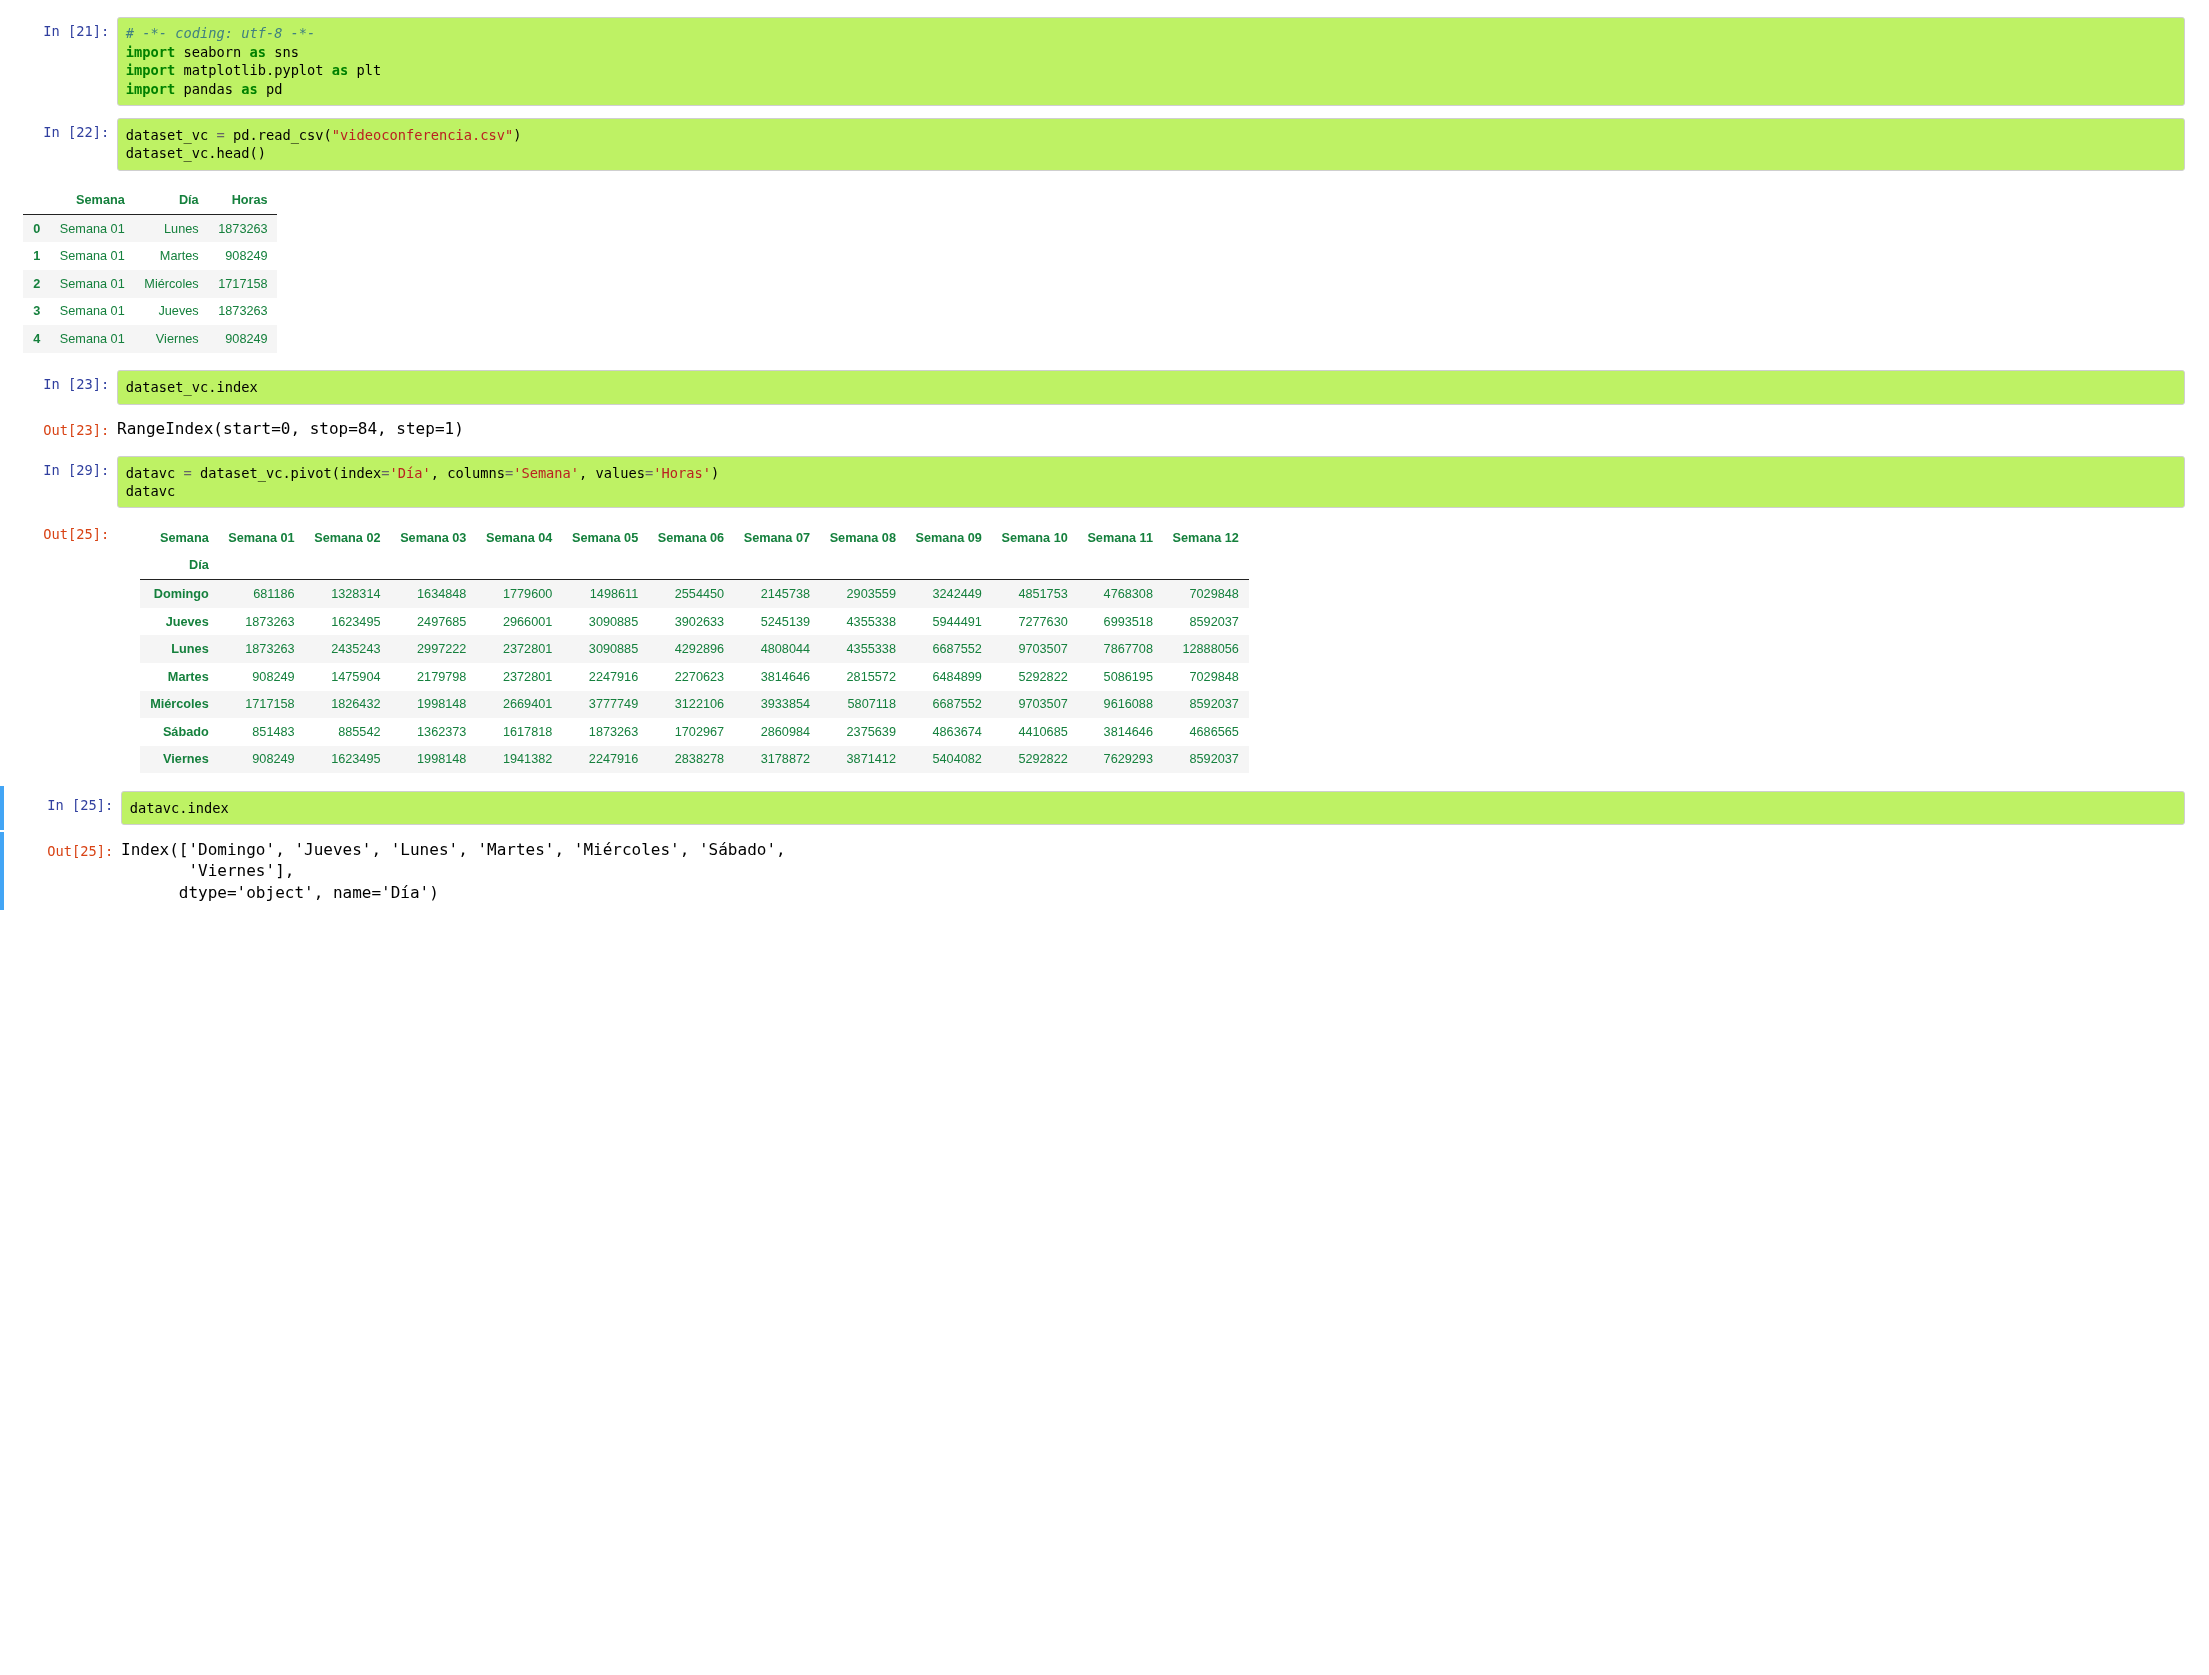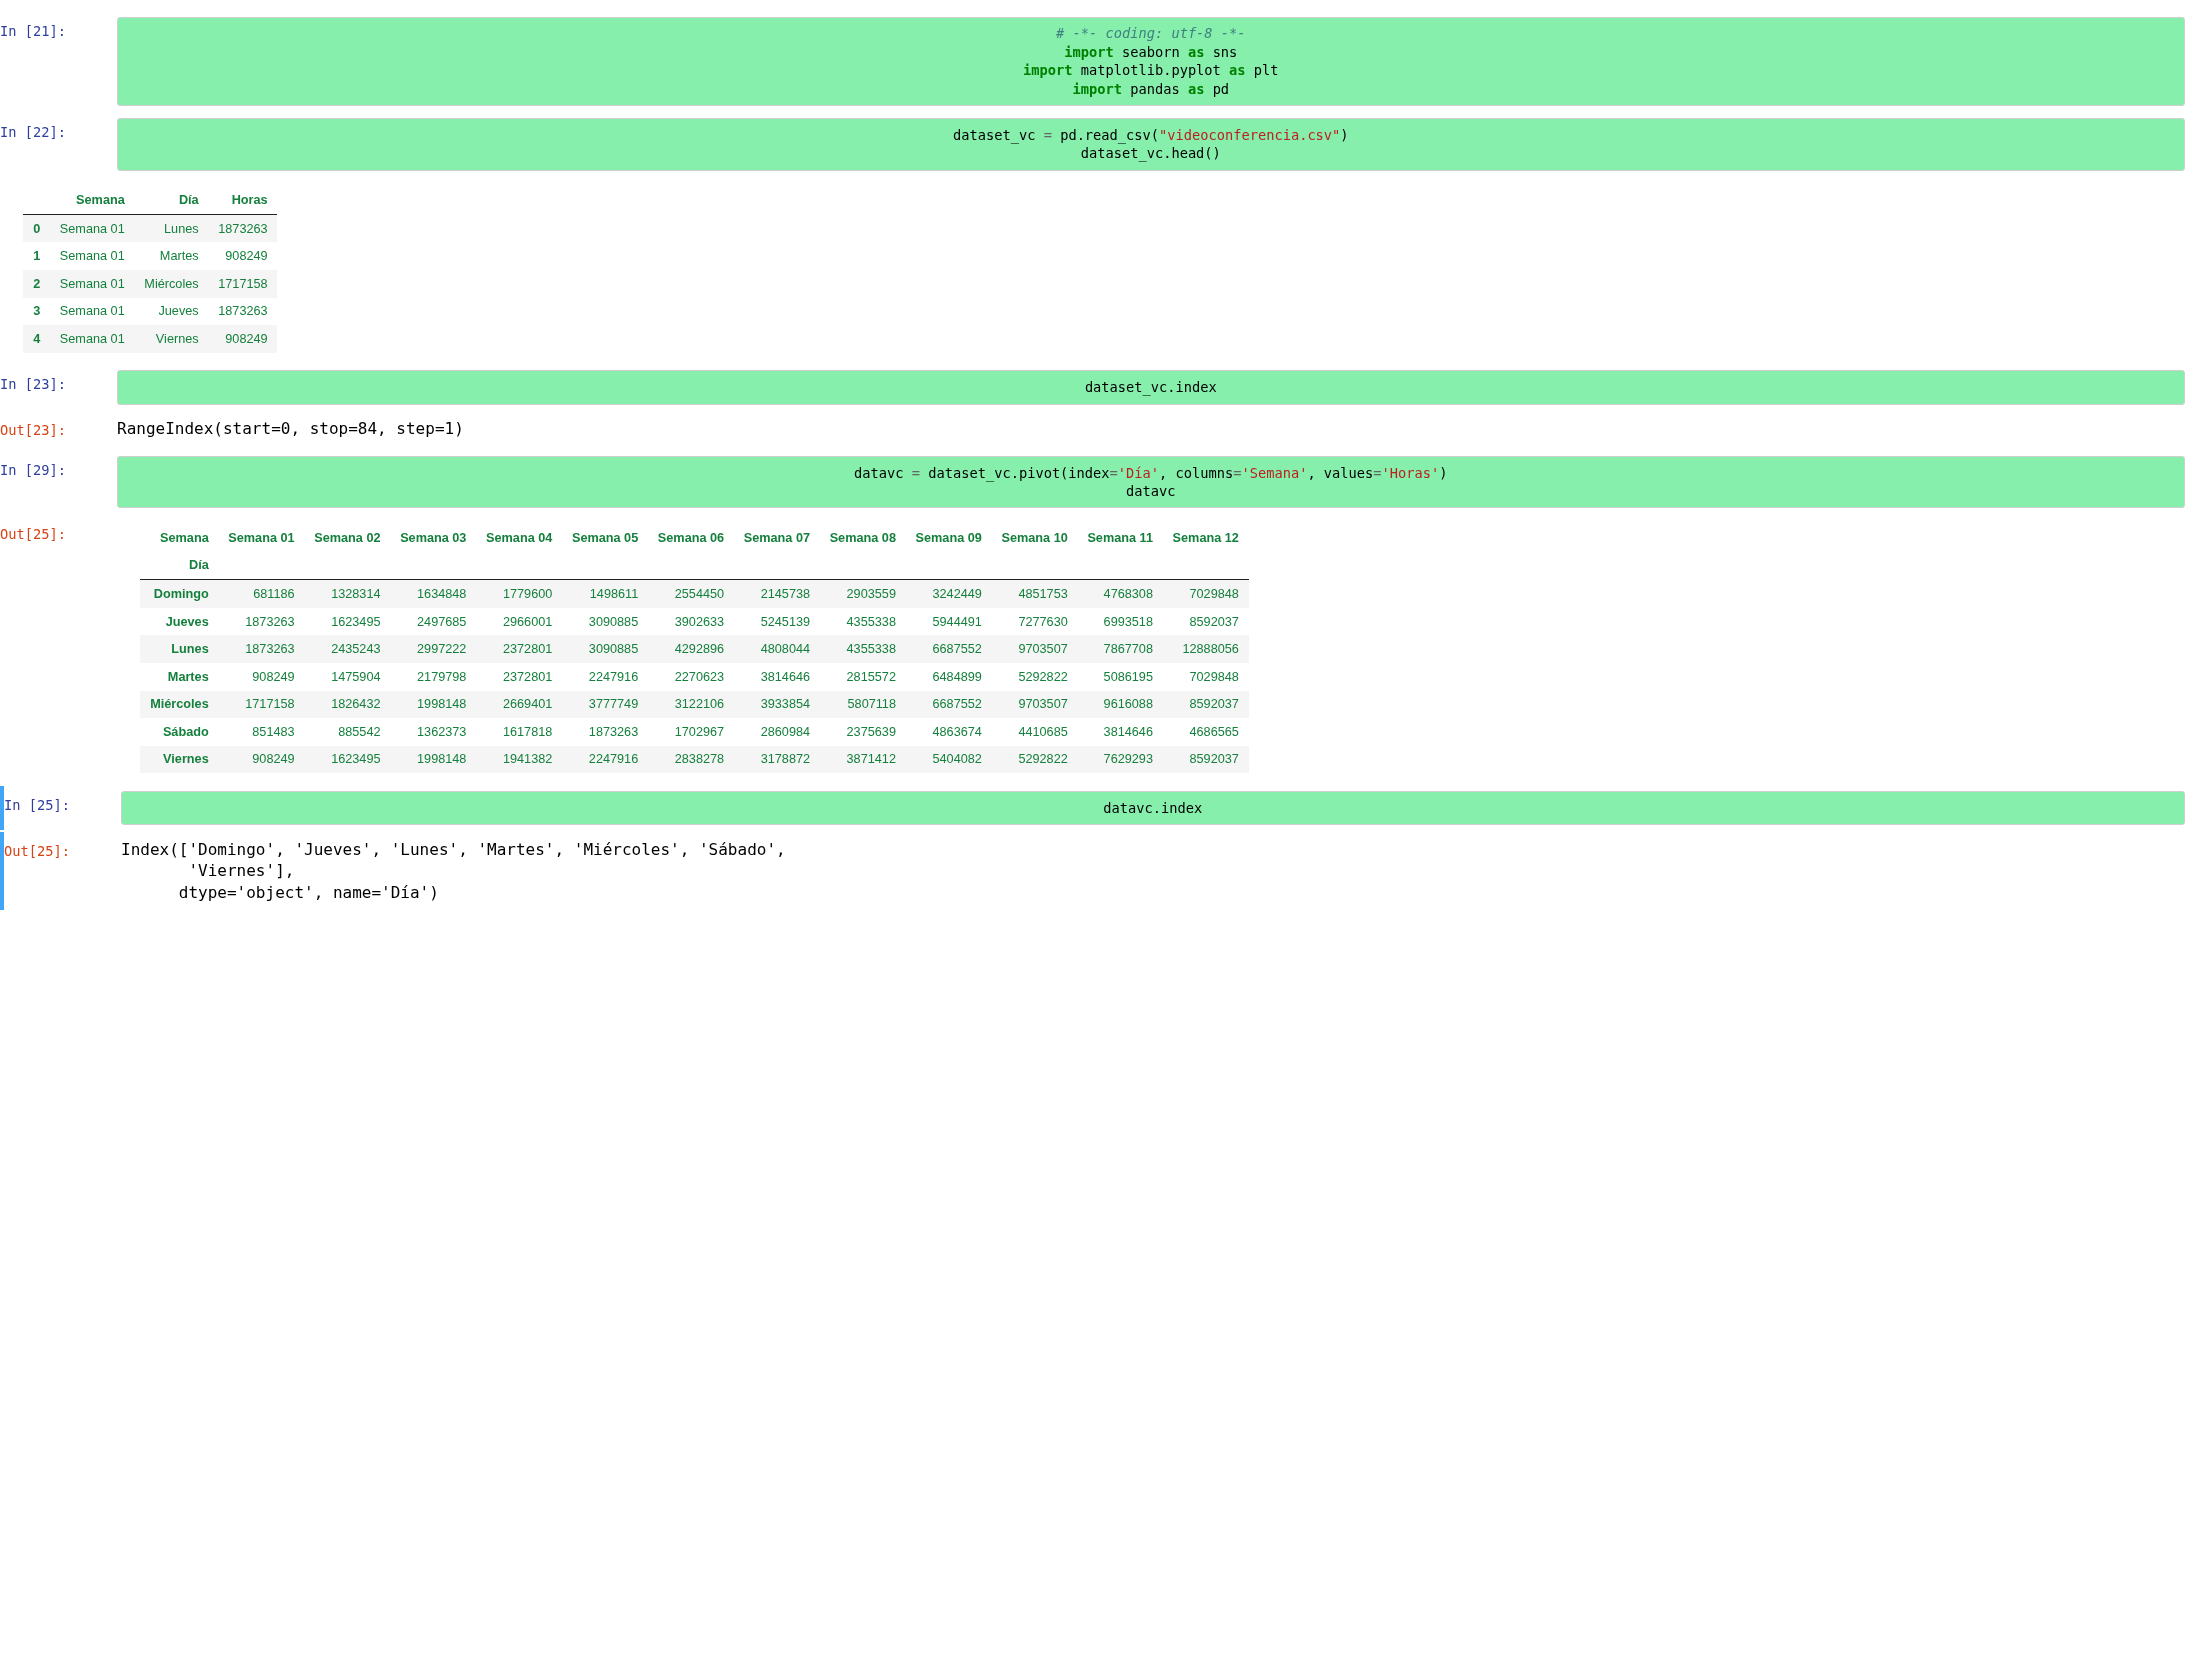--- a/index.html
+++ b/index.html
@@ -15,43 +15,42 @@
     padding: 4.9px 4.9px 4.9px 0;
     margin: 2px 0;
   }
   .cell.selected {
     border-left: 4.9px solid #42A5F5;
     padding-left: 0;
   }
   .prompt {
     width: 117px;
     min-width: 117px;
-    text-align: left;
+    text-align: right;
     padding: 5.9px 7.8px 3.9px 0;
     font-family: "Menlo", "Monaco", "Consolas", monospace;
     font-size: 13.7px;
     line-height: 1.3;
   }
   .prompt.in { color: #303F9F; }
   .prompt.out { color: #D84315; }
   .cell-body {
     flex: 1;
     padding-right: 19.5px;
     overflow-x: auto;
   }
   .input-area {
-    background: #86efac;
+    background: #bef264;
     border: 1px solid #cfcfcf;
     border-radius: 2.9px;
     padding: 6.8px 7.8px;
     font-family: "Menlo", "Monaco", "Consolas", monospace;
     font-size: 13.7px;
     line-height: 1.35;
     white-space: pre;
-    text-align: center;
   }
   .output-text {
     font-family: "Menlo", "Monaco", "Consolas", monospace;
     font-size: 16px;
     line-height: 1.35;
     white-space: pre;
     padding: 2px 0;
   }
   
   .c { color: #408080; font-style: italic; }   

